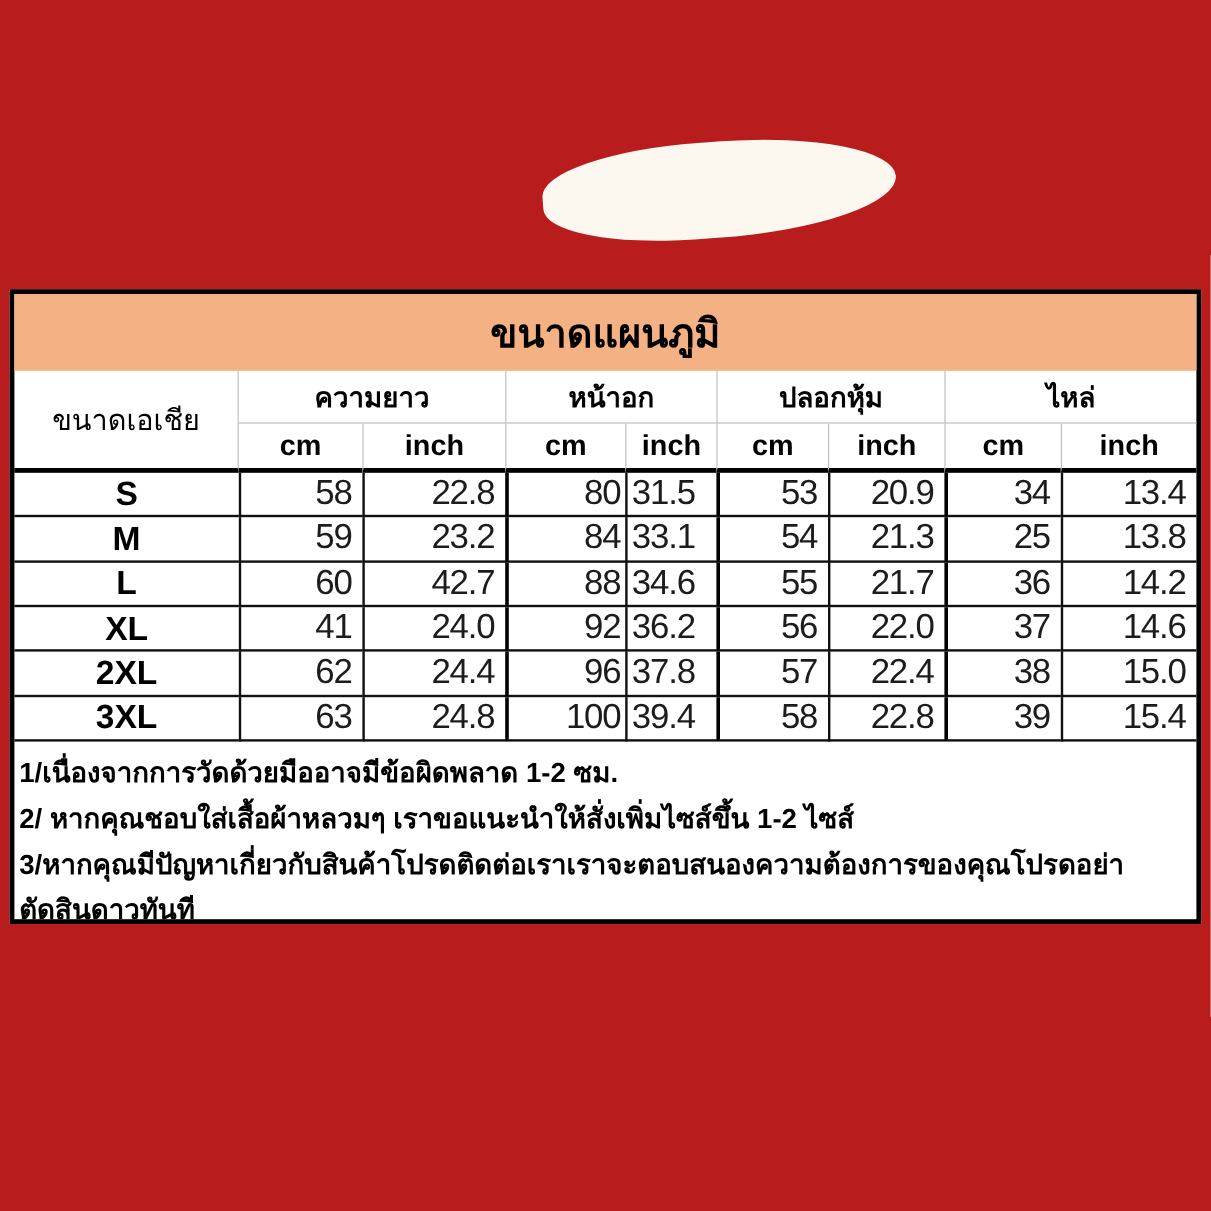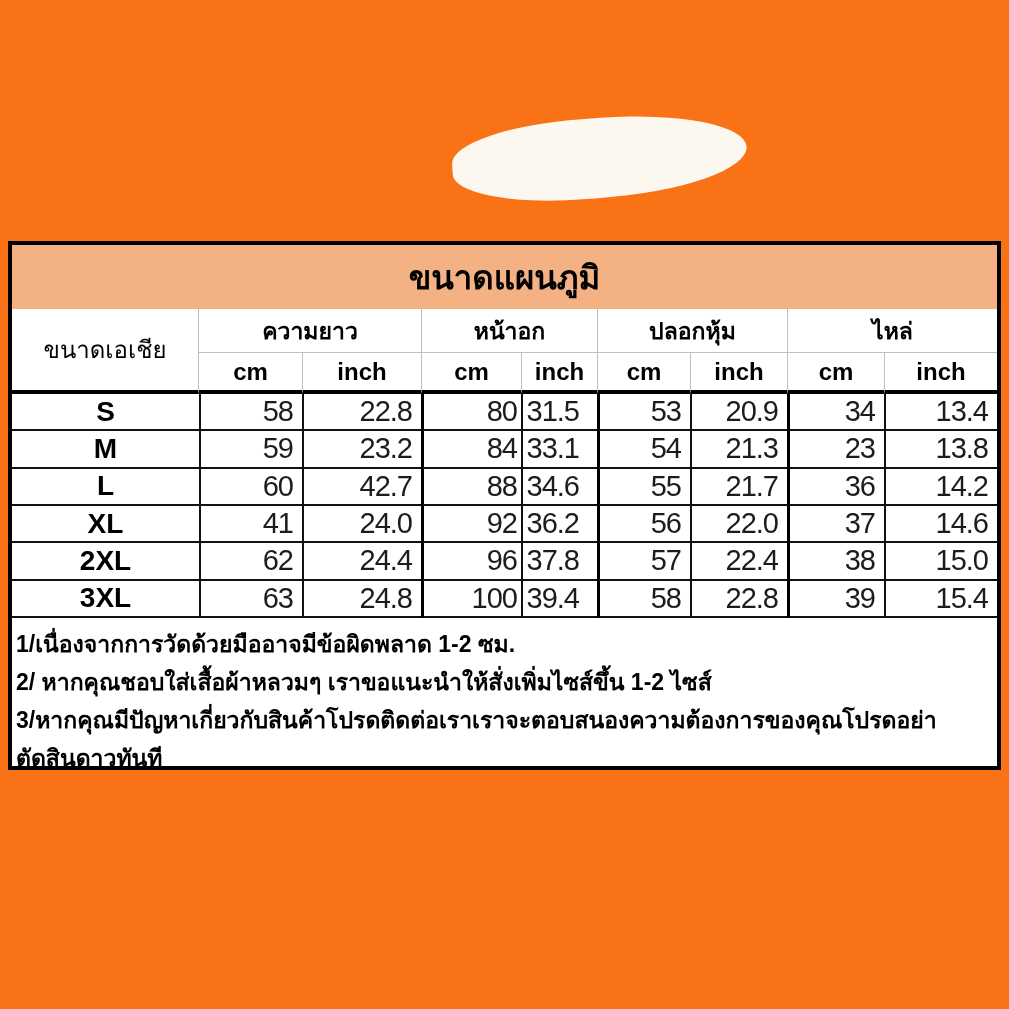--- a/index.html
+++ b/index.html
@@ -1,19 +1,19 @@
 <!DOCTYPE html>
 <html><head>
 <meta charset="utf-8">
 <style>
   html,body{margin:0;padding:0;background:#ffffff;}
   .canvas{
     position:relative;
     width:1009px;height:1009px;
-    background:#f97316;
+    background:#b91c1c;
     overflow:hidden;
     font-family:"Liberation Sans","DejaVu Sans",sans-serif;
     color:#000;
   }
   .watermark{
     position:absolute;left:452px;top:118px;width:295px;height:80px;
     background:#fcf7ef;border-radius:48% 52% 55% 45%;
     transform:rotate(-4deg);
   }
   .size-table{
@@ -97,21 +97,21 @@
     <div class="cell d c8 rr4 num">34</div>
     <div class="cell d c9 rr4 num">13.4</div>
 
     <div class="cell d c1 rr5 size-label">M</div>
     <div class="cell d c2 rr5 num">59</div>
     <div class="cell d c3 rr5 num">23.2</div>
     <div class="cell d c4 rr5 num">84</div>
     <div class="cell d c5 rr5 num">33.1</div>
     <div class="cell d c6 rr5 num">54</div>
     <div class="cell d c7 rr5 num">21.3</div>
-    <div class="cell d c8 rr5 num">23</div>
+    <div class="cell d c8 rr5 num">25</div>
     <div class="cell d c9 rr5 num">13.8</div>
 
     <div class="cell d c1 rr6 size-label">L</div>
     <div class="cell d c2 rr6 num">60</div>
     <div class="cell d c3 rr6 num">42.7</div>
     <div class="cell d c4 rr6 num">88</div>
     <div class="cell d c5 rr6 num">34.6</div>
     <div class="cell d c6 rr6 num">55</div>
     <div class="cell d c7 rr6 num">21.7</div>
     <div class="cell d c8 rr6 num">36</div>

